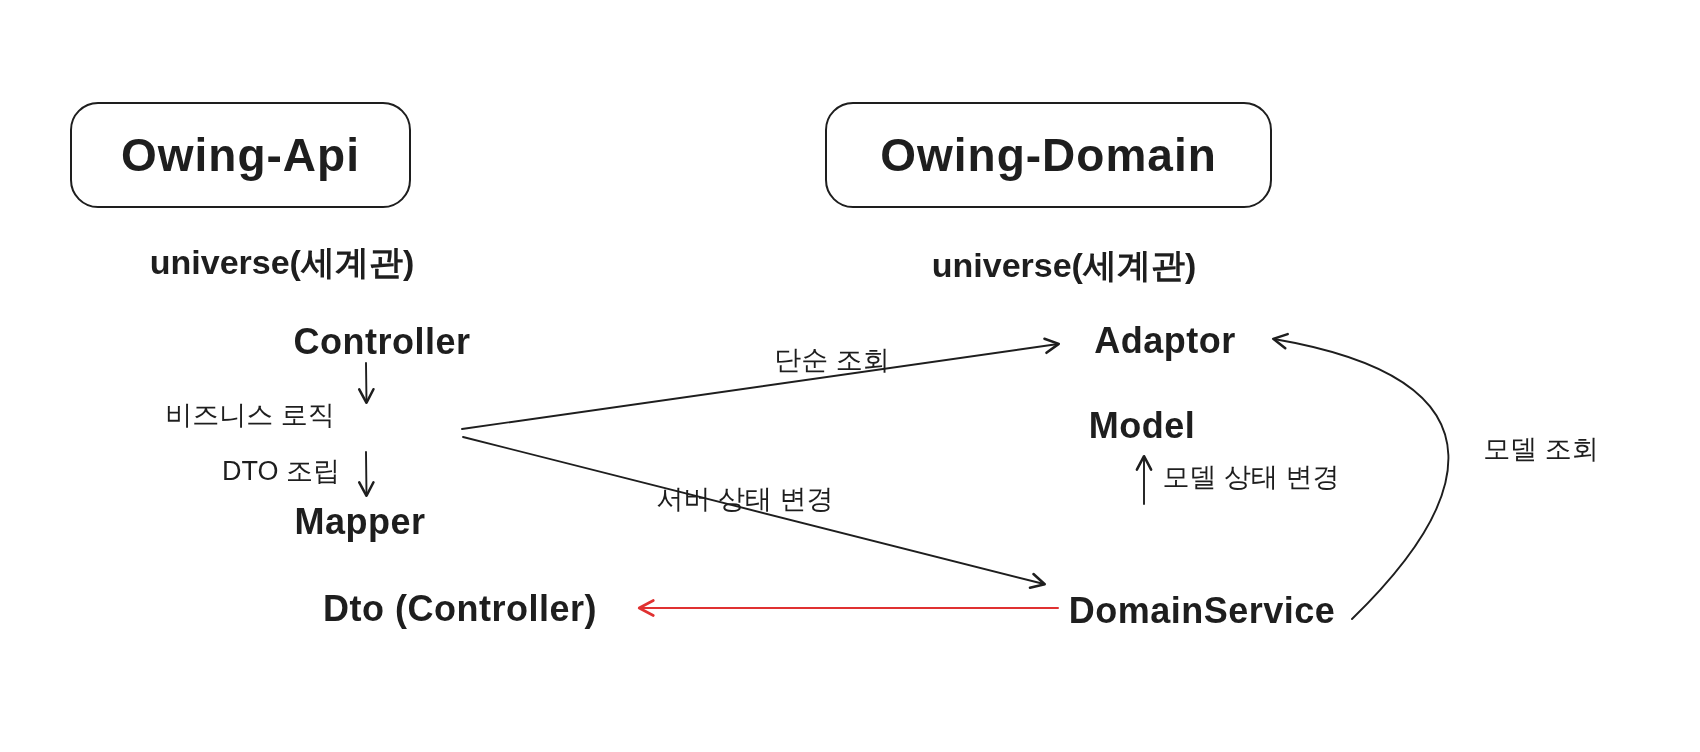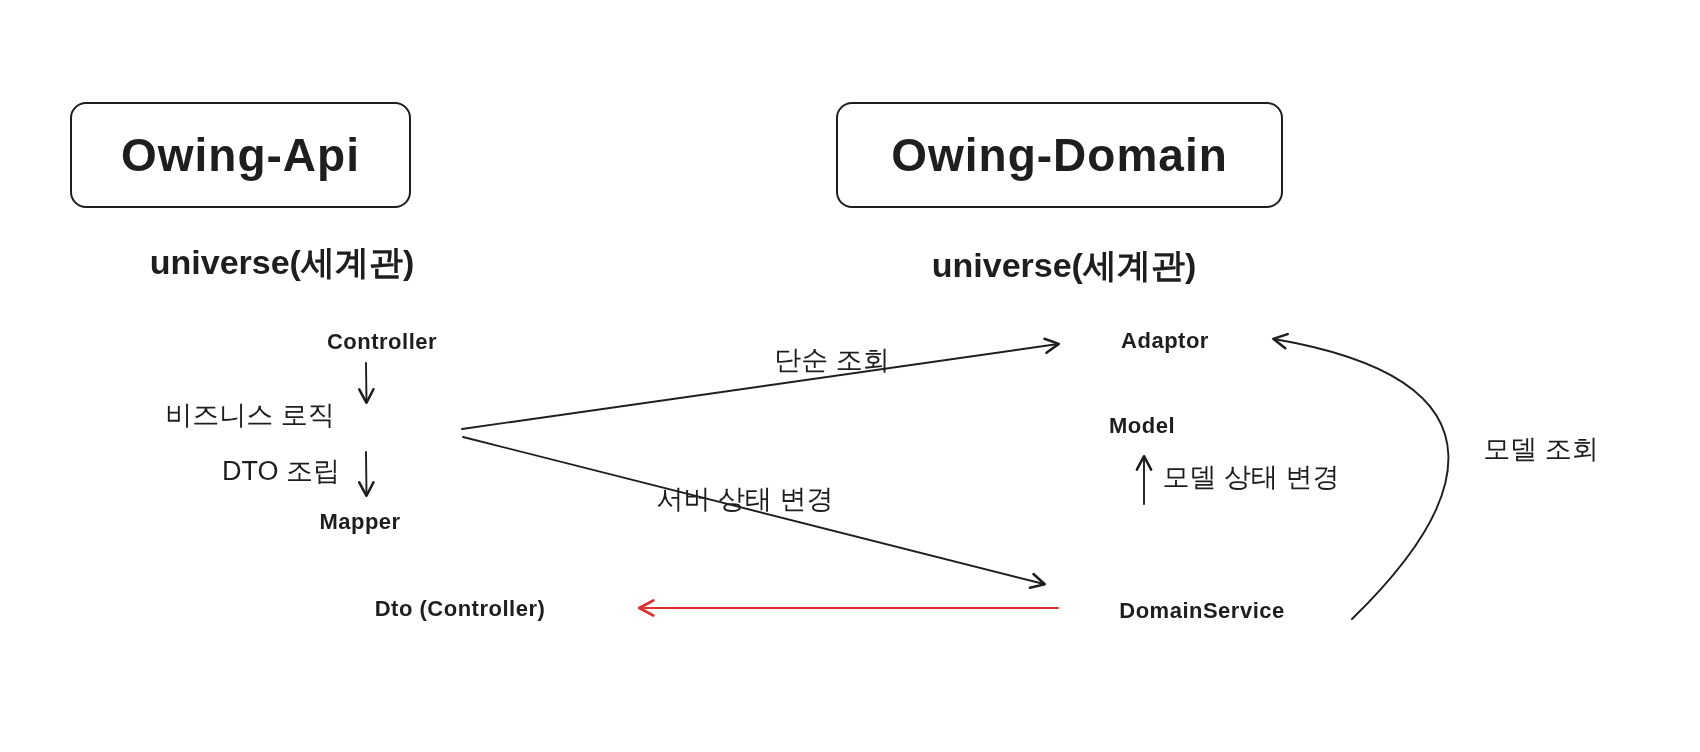--- a/index.html
+++ b/index.html
@@ -14,29 +14,29 @@
   }
   .label {
     position: absolute;
     transform: translate(-50%, -50%);
     white-space: nowrap;
     line-height: 1.1;
   }
   .module-box {
     position: absolute;
     border: 2.5px solid #1e1e1e;
-    border-radius: 16px;
+    border-radius: 28px;
     background: #ffffff;
     display: flex;
     align-items: center;
     justify-content: center;
   }
   .module-title { font-size: 46px; font-weight: 600; letter-spacing: 1px; }
   .universe     { font-size: 34px; font-weight: 600; }
-  .node         { font-size: 22px; font-weight: 600; letter-spacing: 0.5px; }
+  .node         { font-size: 36px; font-weight: 600; letter-spacing: 0.5px; }
   .edge-label   { font-size: 27px; font-weight: 500; }
   .warning      { font-size: 31px; font-weight: 700; color: #e03131; letter-spacing: 2px; }
   .arrows { position: absolute; left: 0; top: 0; }
 </style>
 </head>
 <body>
 
 <div class="canvas">
 
   <svg class="arrows" width="1700" height="752" viewBox="0 0 1700 752">
@@ -61,21 +61,21 @@
 
     <path d="M1352,619 C1462,512 1525,382 1274,339" fill="none" stroke="#1e1e1e" stroke-width="1.9" stroke-linecap="round" marker-end="url(#ah-black)"></path>
 
     <path d="M1058,608 L640,608" fill="none" stroke="#e03131" stroke-width="2" stroke-linecap="round" marker-end="url(#ah-red)"></path>
   </svg>
 
   <div class="module-box" style="left:70px; top:102px; width:337px; height:102px;">
     <span class="module-title">Owing-Api</span>
   </div>
 
-  <div class="module-box" style="left:825px; top:102px; width:443px; height:102px;margin-left:11px;">
+  <div class="module-box" style="left:825px; top:102px; width:443px; height:102px;">
     <span class="module-title">Owing-Domain</span>
   </div>
 
   <div class="label universe" style="left:282px; top:263px;">universe(세계관)</div>
   <div class="label universe" style="left:1064px; top:266px;">universe(세계관)</div>
 
   <div class="label node" style="left:382px; top:342px;">Controller</div>
   <div class="label node" style="left:360px; top:522px;">Mapper</div>
   <div class="label node" style="left:460px; top:609px;">Dto (Controller)</div>
 

